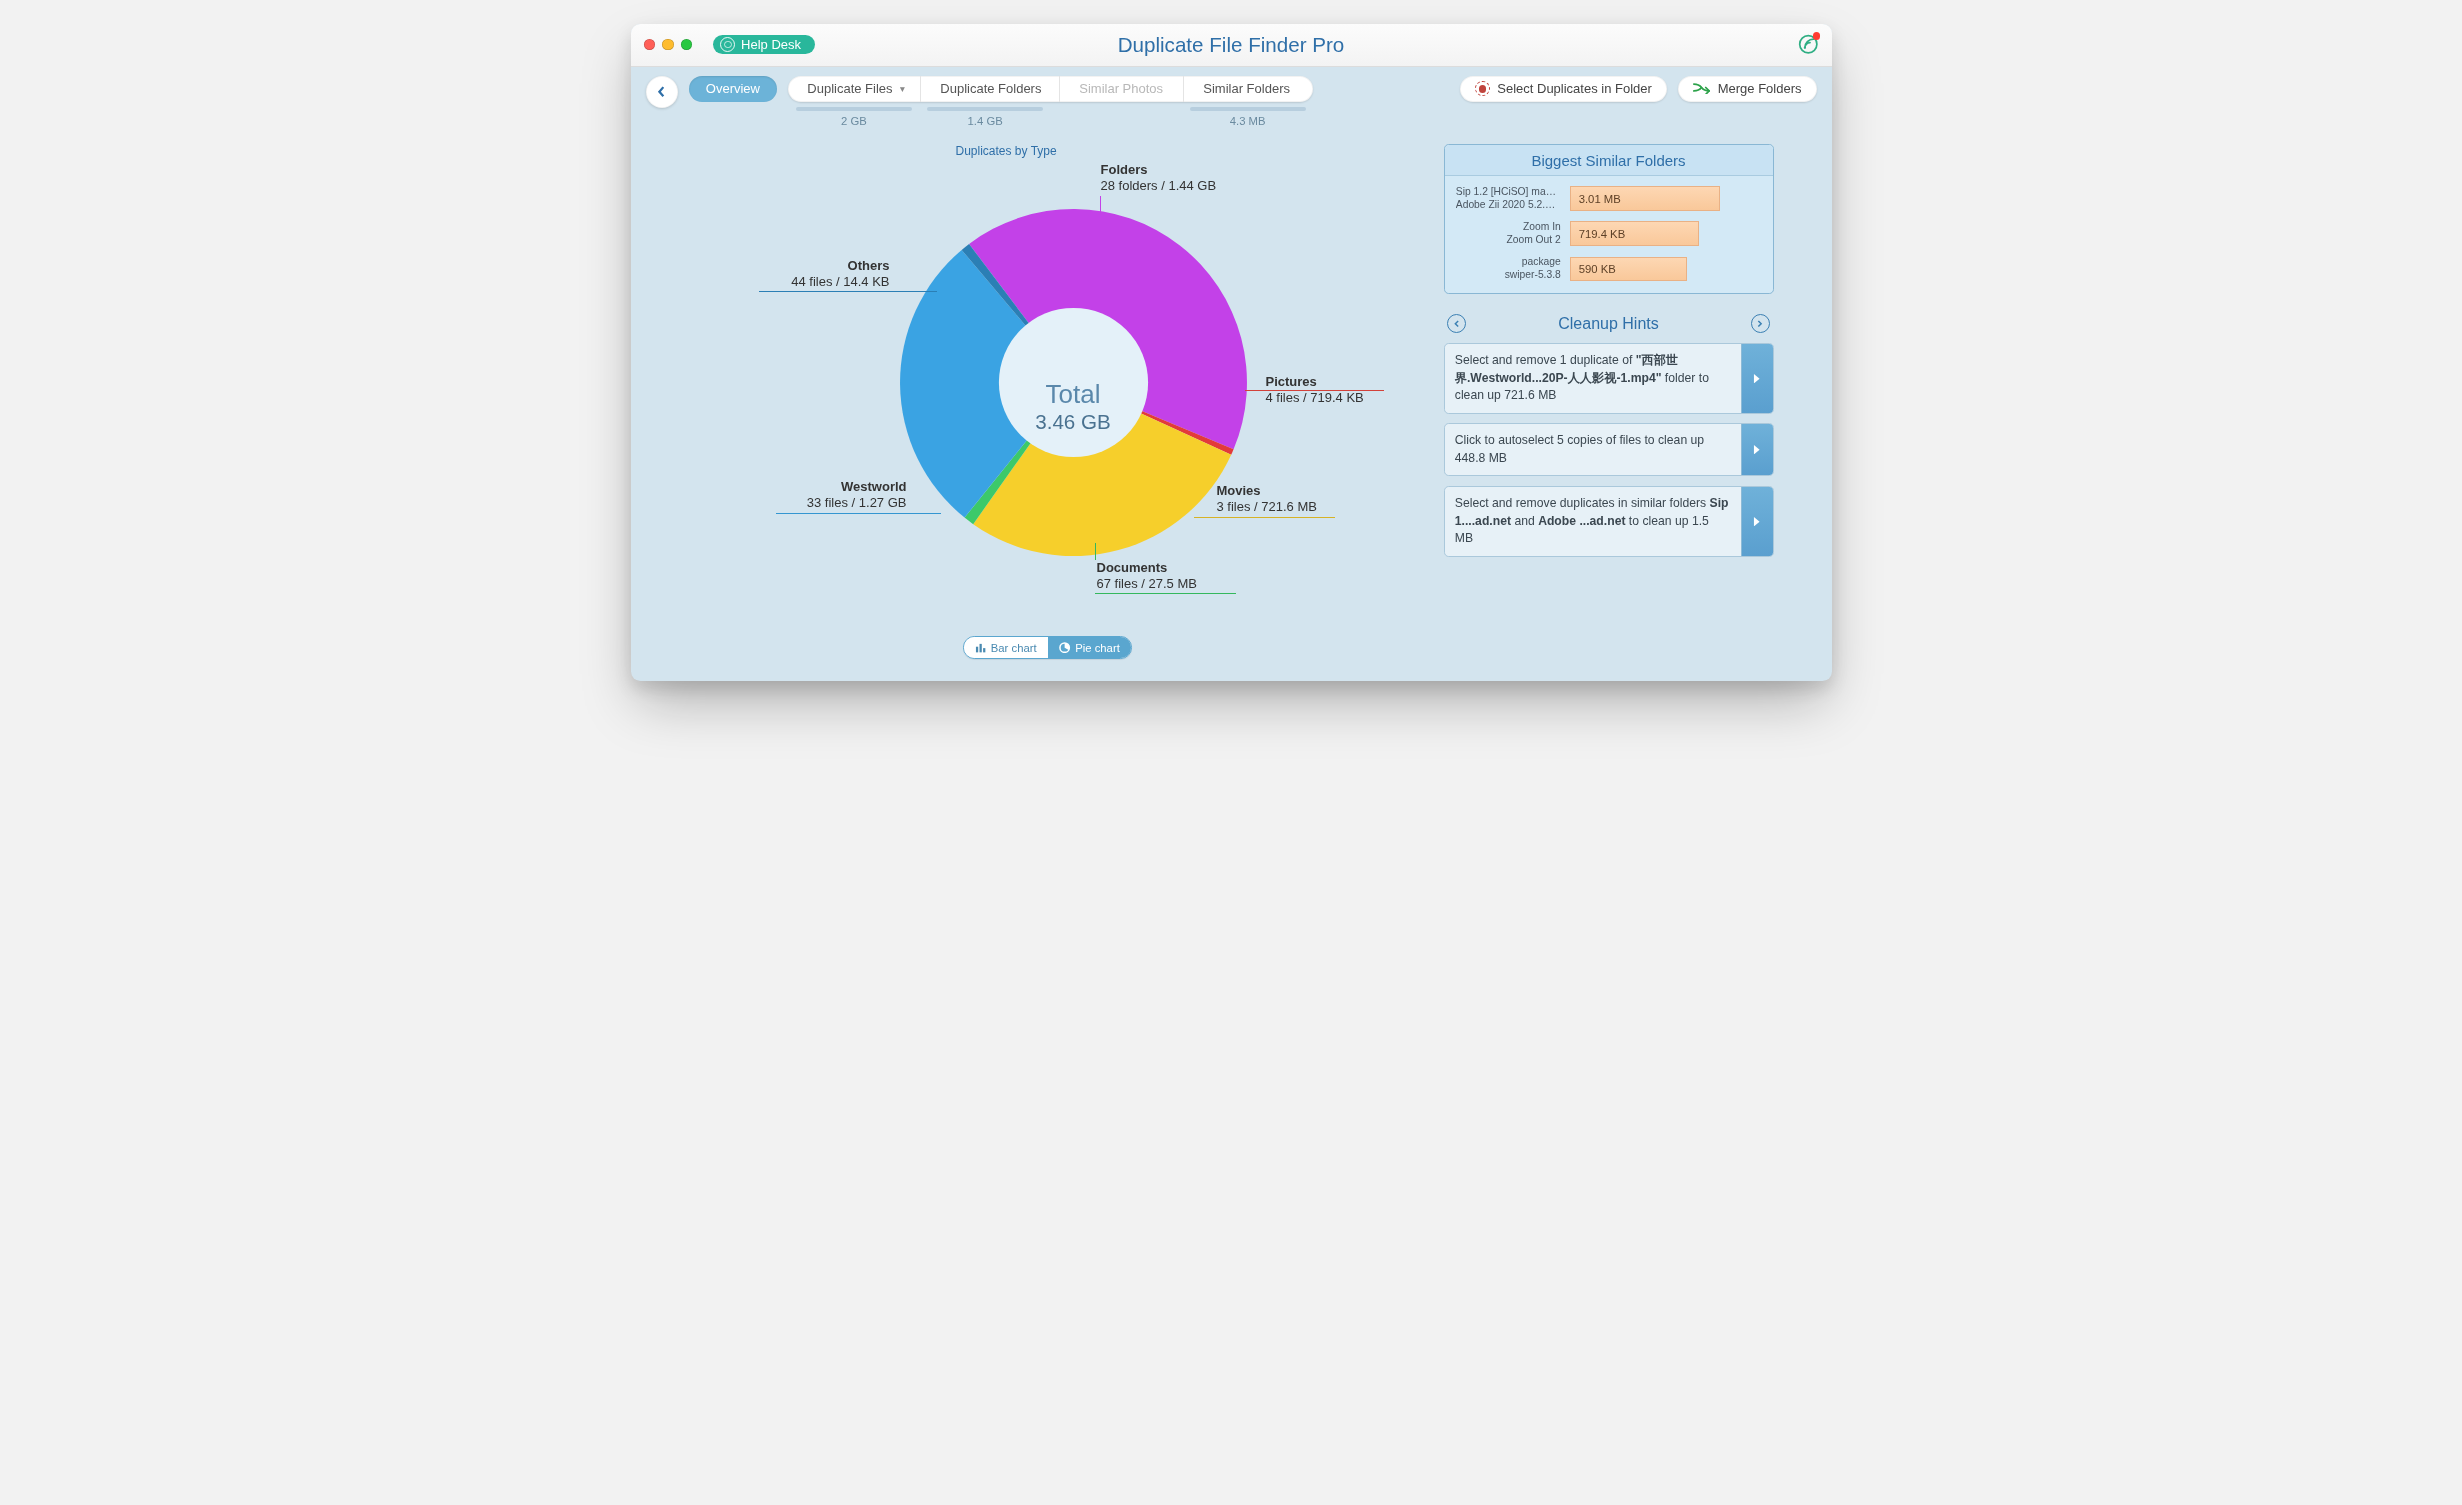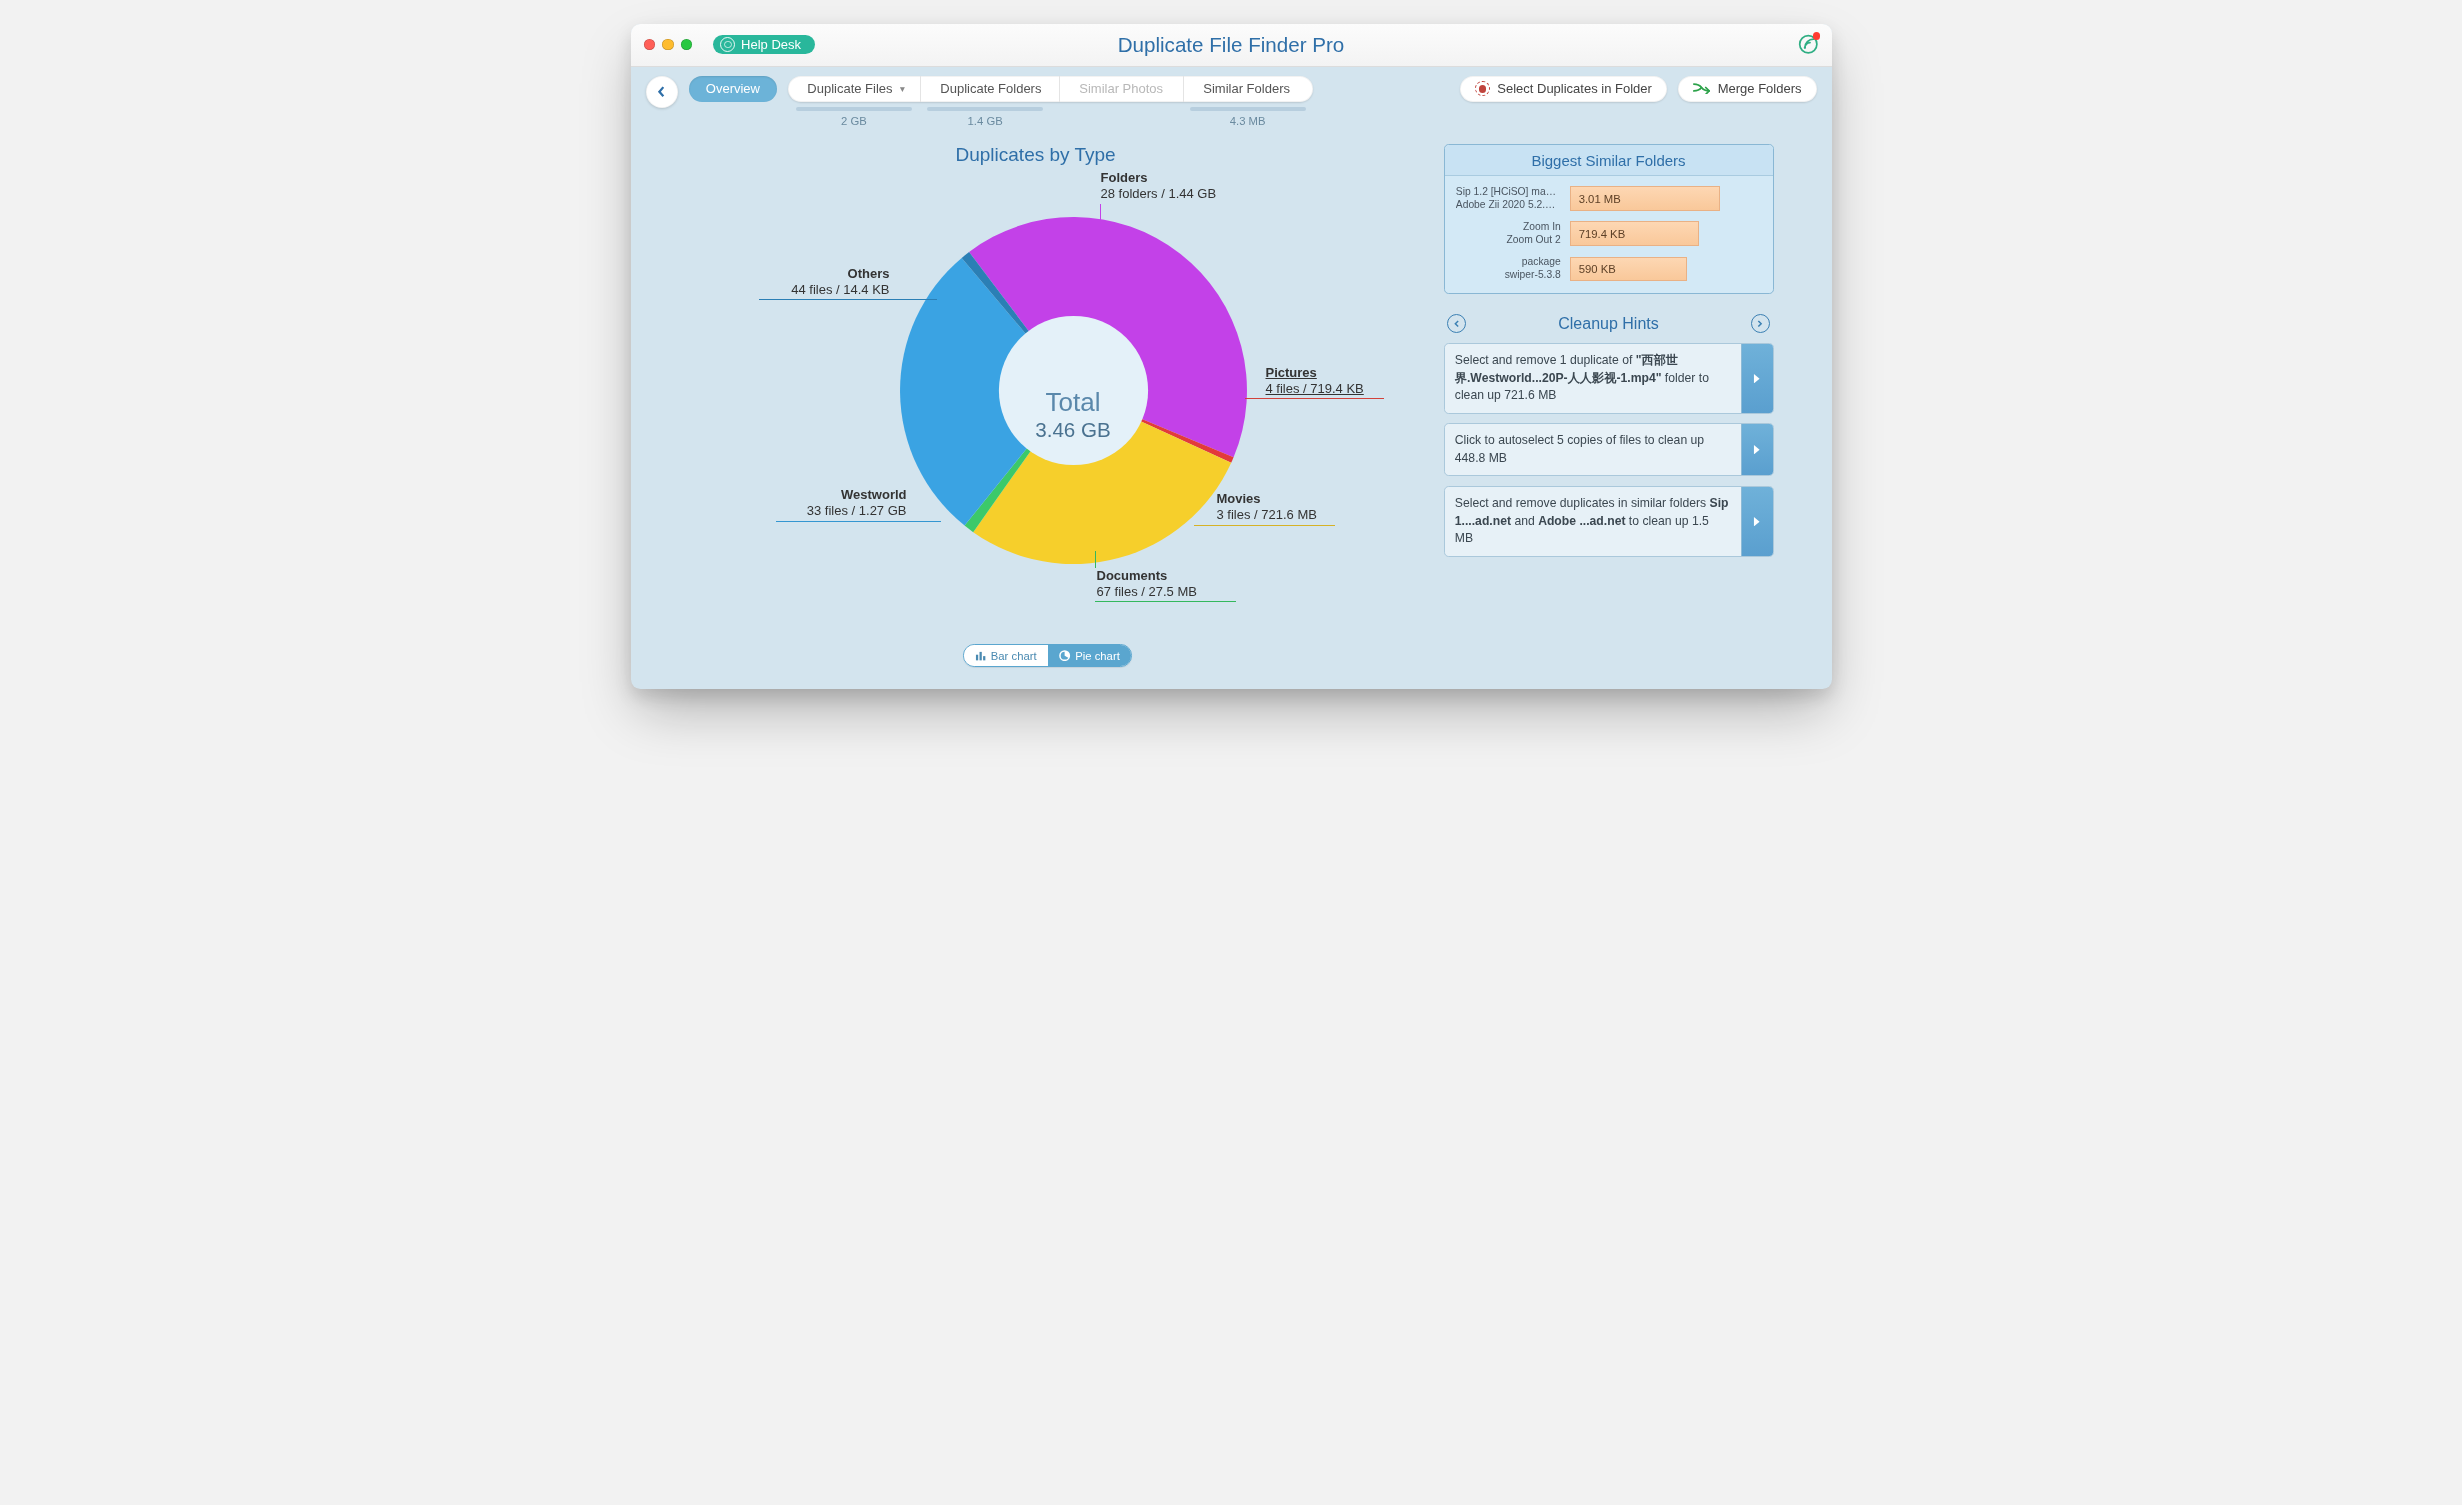--- a/index.html
+++ b/index.html
@@ -81,21 +81,21 @@
 }
 .ico-sel{width:15px;height:15px;border:1.9px dashed #c0443d;border-radius:50%;position:relative;}
 .ico-sel::after{content:"";position:absolute;inset:2.8px;background:#c0443d;border-radius:50%;}
 .ico-merge svg{width:17px;height:13px;}
 
 .content{
   padding:17px 0 22.5px 34px;
   display:flex;
 }
 .chart-area { width: 779px; }
-.section-title{ color:#2f6fa8; font-size:19px; font-weight:500; margin-left:291px; margin-bottom:3.8px;}
+.section-title{ color:#2f6fa8; font-size:12px; font-weight:500; margin-left:291px; margin-bottom:3.8px;}
 .chart-box{ position:relative; height:469px; }
 .donut{position:absolute; left:235px; top:47px; }
 .donut svg{ width:347px; height:347px; }
 .donut-center{ position:absolute; left:235px; top:47px; width:347px; height:347px; display:flex; flex-direction:column; align-items:center; justify-content:center; }
 .donut-center .t1{ font-size:26px; color:#5a88ab; font-weight:400;margin-top:48px;}
 .donut-center .t2{ font-size:20.6px; color:#4a7290; }
 
 .lbl { position:absolute; font-size:13px; color:#333; }
 .lbl b{ font-weight:600; display:block; }
 .lbl .sub{ display:block; margin-top:0.9px; }
@@ -258,21 +258,21 @@
           <div class="t1">Total</div>
           <div class="t2">3.46 GB</div>
         </div>
 
         <div class="lbl" style="left:436px; top:0px; color:#333;">
           <b>Folders</b>
           <span class="sub">28 folders / 1.44 GB</span>
         </div>
         <div class="lbl-line-v" style="left:435px; top:34px; height:30px; background:#c341e8;"></div>
 
-        <div class="lbl" style="left:601px; top:195px;text-decoration:underline;">
+        <div class="lbl" style="left:601px; top:212px;">
           <b>Pictures</b>
           <span class="sub">4 files / 719.4 KB</span>
         </div>
         <div class="lbl-line-h" style="left:580px; top:228px; width:139px; background:#d2413a;"></div>
 
         <div class="lbl" style="left:552px; top:321px;">
           <b>Movies</b>
           <span class="sub">3 files / 721.6 MB</span>
         </div>
         <div class="lbl-line-h" style="left:529px; top:355px; width:141px; background:#d6b226;"></div>

